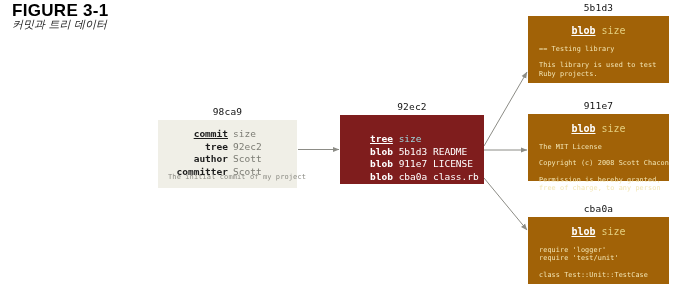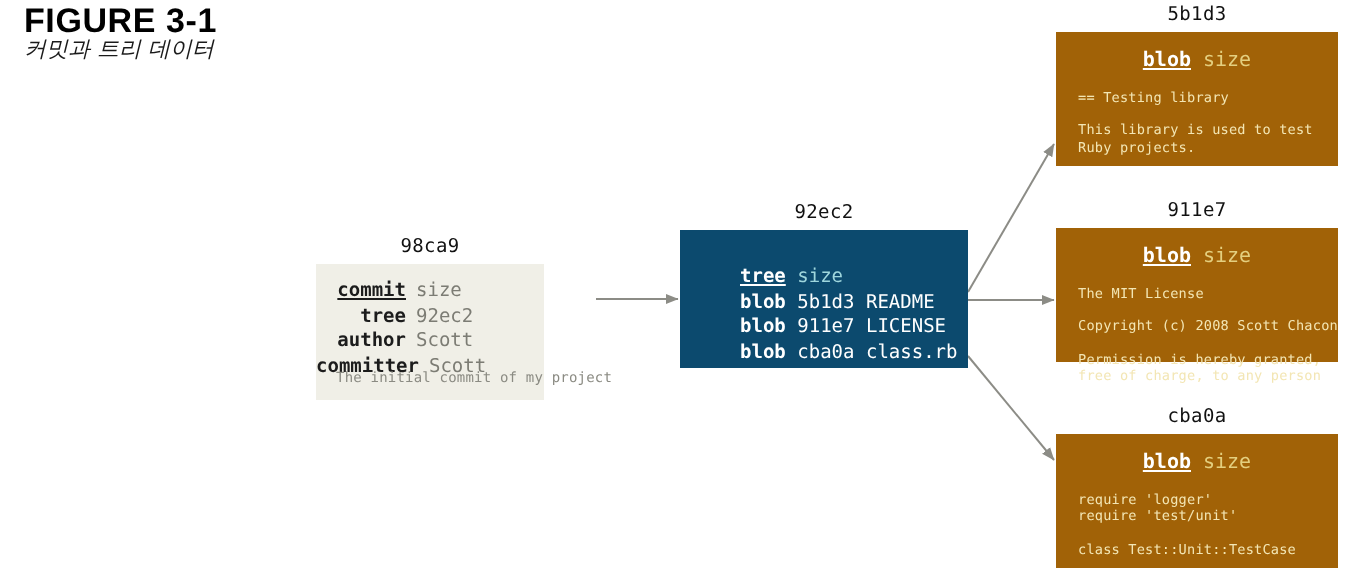--- a/index.html
+++ b/index.html
@@ -104,21 +104,21 @@
     bottom: 7px;
     font-family: "DejaVu Sans Mono", monospace;
     font-size: 7px;
     color: #8b8b83;
     letter-spacing: 0.1px;
     white-space: nowrap;
   }
 
   
   #tree-node .node-body {
-    background: #0c4a6e;
+    background: #7f1d1d;
   }
   .tree-rows {
     position: absolute;
     left: 30px;
     top: 18px;
     font-family: "DejaVu Sans Mono", monospace;
     font-size: 9.5px;
     line-height: 12.5px;
     white-space: nowrap;
   }
@@ -189,21 +189,21 @@
     <marker id="ah" markerWidth="7" markerHeight="7" refX="6.2" refY="3" orient="auto">
       <path d="M0,0.4 L6.5,3 L0,5.6 Z" fill="#8c8c86"></path>
     </marker>
   </defs>
   <line x1="298" y1="149.5" x2="339" y2="149.5" stroke="#8c8c86" stroke-width="1" marker-end="url(#ah)"></line>
   <line x1="484" y1="146" x2="527" y2="72" stroke="#8c8c86" stroke-width="1" marker-end="url(#ah)"></line>
   <line x1="484" y1="150" x2="527" y2="150" stroke="#8c8c86" stroke-width="1" marker-end="url(#ah)"></line>
   <line x1="484" y1="178" x2="527" y2="230" stroke="#8c8c86" stroke-width="1" marker-end="url(#ah)"></line>
 </svg>
 
-<div class="node" id="commit-node" style="left:158px; top:132px; width:114px; height:68px;">
+<div class="node" id="commit-node" style="left:158px; top:120px; width:139px; height:68px;">
   <div class="node-label">98ca9</div>
   <div class="node-body">
     <div class="commit-rows">
       <span class="commit-row">
         <span class="k u">commit</span><span class="v">size</span>
       </span>
       <span class="commit-row">
         <span class="k">tree</span><span class="v">92ec2</span>
       </span>
       <span class="commit-row">

